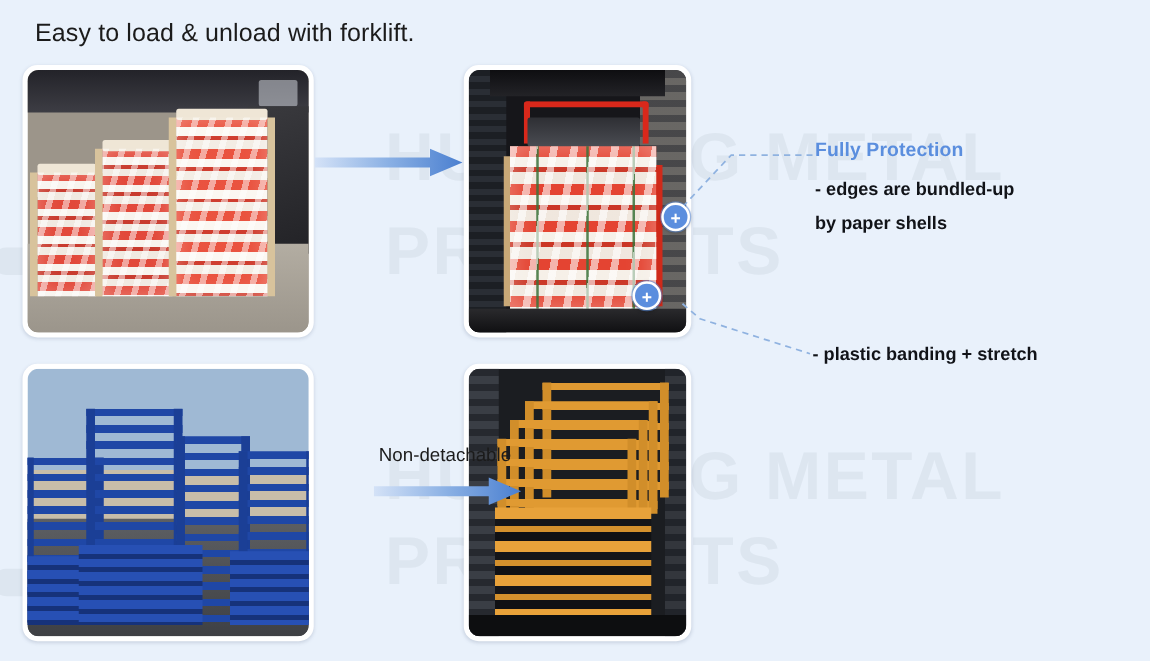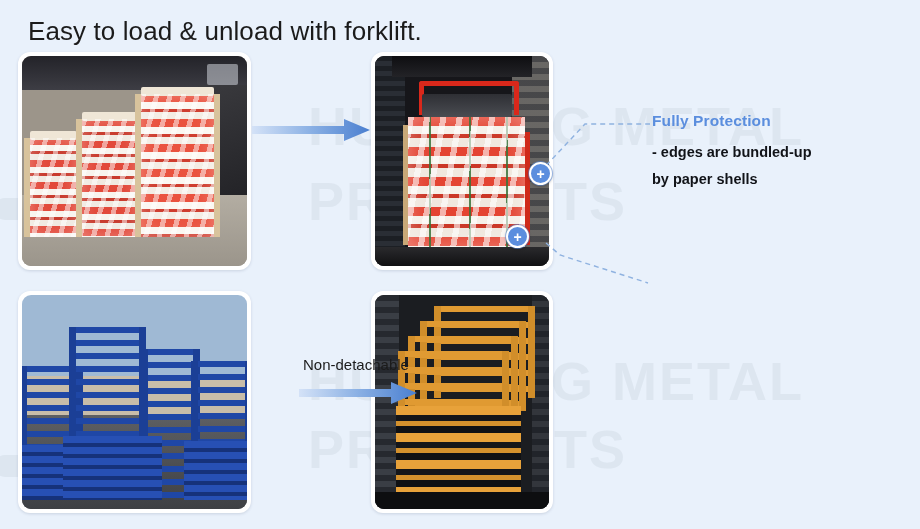--- a/index.html
+++ b/index.html
@@ -29,21 +29,21 @@
     background:#dde6f0; border-radius:11px;
   }
   .wm-bar2 {
     position:absolute; left:-6px; top:455px; width:62px; height:22px;
     background:#dde6f0; border-radius:11px;
   }
 
   
   #headline {
     position:absolute; left:28px; top:16px; z-index:5;
-    font-size:26px; color:#1b1b1b; letter-spacing:.1px;
+    font-size:20px; color:#1b1b1b; letter-spacing:.1px;
   }
 
   
   .photo {
     position:absolute; z-index:4;
     background:#ffffff;
     border-radius:12px;
     padding:4px;
     box-shadow:0 1px 3px rgba(60,80,110,.18);
   }
@@ -305,13 +305,14 @@
 <div class="hotspot" id="hotspot-1">+</div>
 <div class="hotspot" id="hotspot-2">+</div>
 
 <div class="callout" id="callout-1">
   <div class="callout-title">Fully Protection</div>
   <div class="callout-line">- edges are bundled-up</div>
   <div class="callout-line">by paper shells</div>
 </div>
 
 <div class="callout" id="callout-2">
+  <div class="callout-line">- plastic banding + stretch</div>
 </div>
 
 </body></html>

